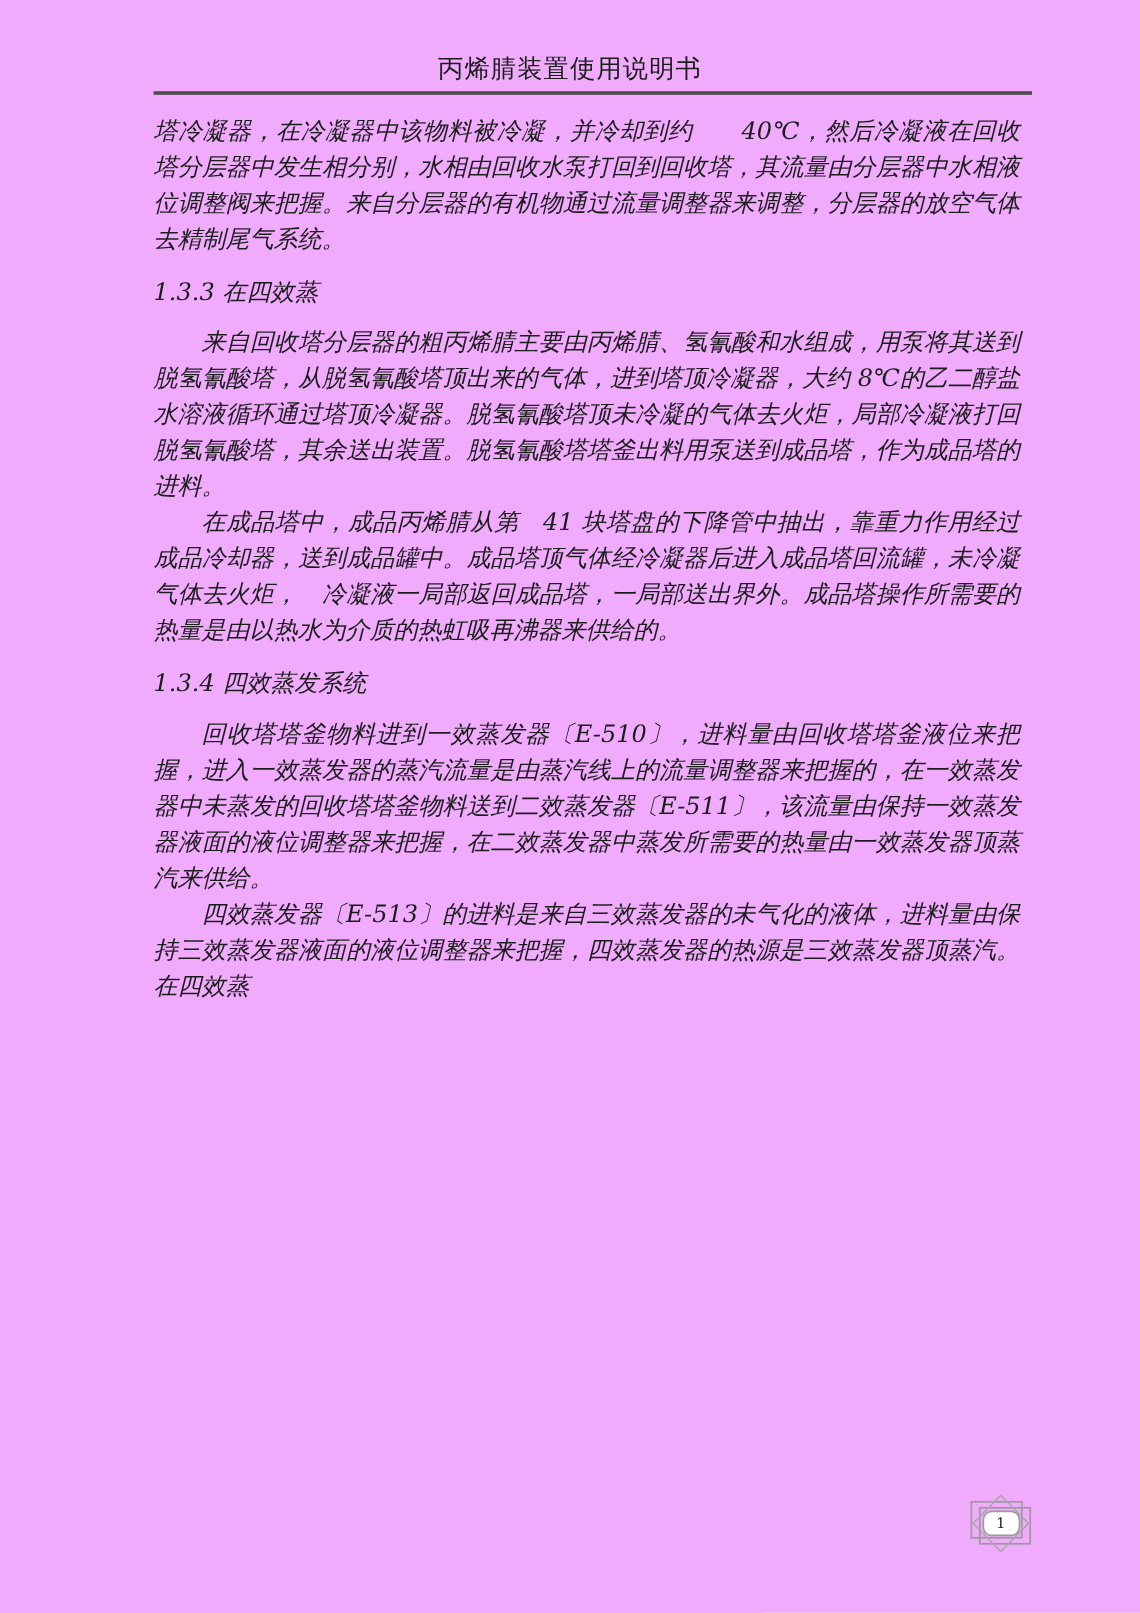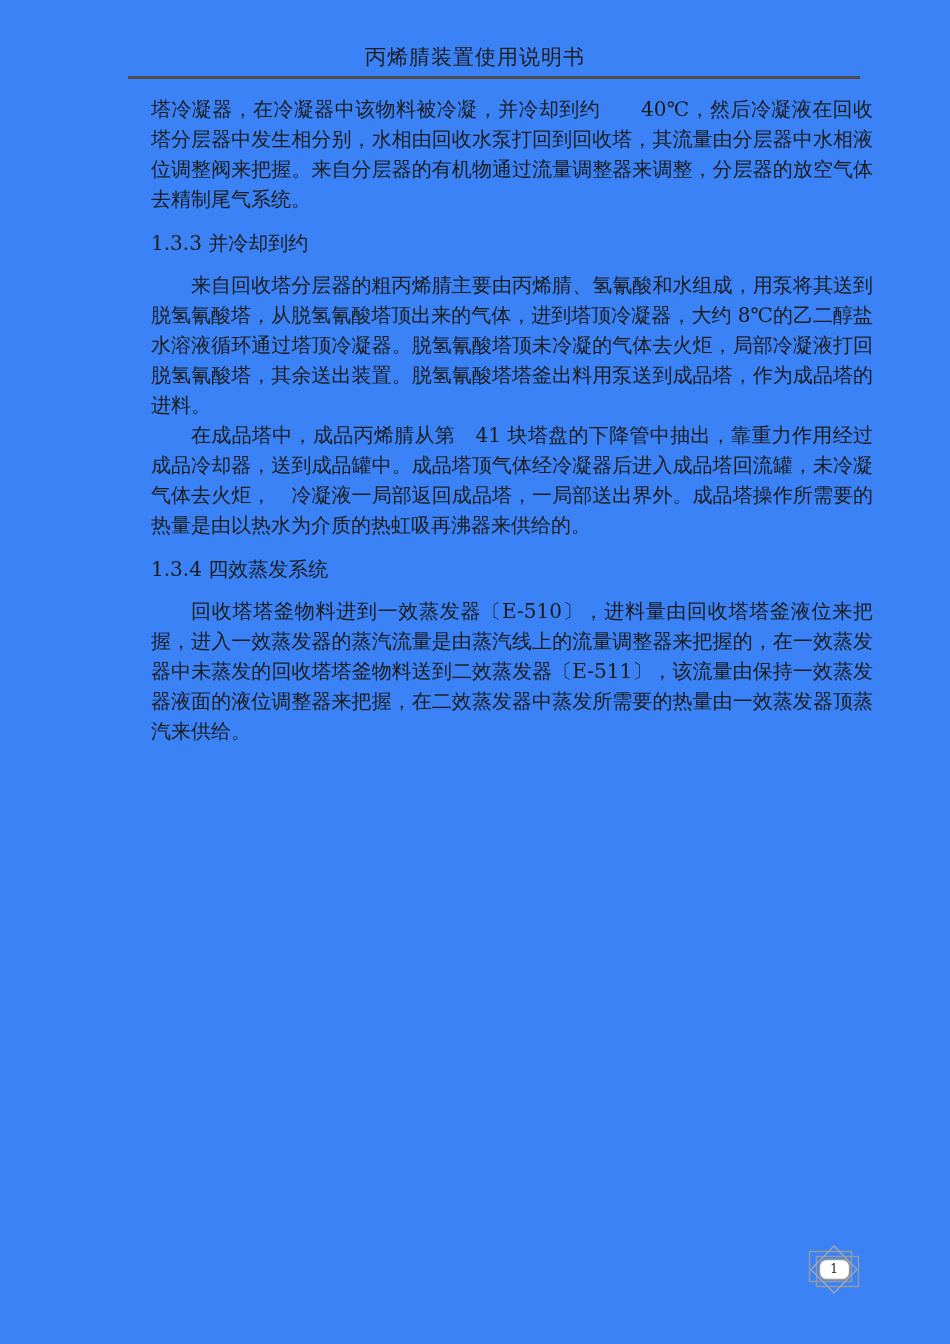--- a/index.html
+++ b/index.html
@@ -1,21 +1,21 @@
 <!DOCTYPE html>
 <html><head>
 <meta charset="utf-8">
 <style>
   html, body { margin: 0; padding: 0; background: #e8e8e8; }
   .page {
     position: relative;
     width: 950px;
     height: 1344px;
     margin: 0 auto;
-    background: #3b82f6;
+    background: #f0abfc;
     font-family: "DejaVu Serif", "Liberation Serif", serif;
     color: #1c1c1c;
     overflow: hidden;
   }
   .doc-header {
     position: absolute;
     top: 43px;
     left: 0;
     width: 100%;
     text-align: center;
@@ -27,26 +27,27 @@
     position: absolute;
     top: 76px;
     left: 128px;
     width: 732px;
     height: 0;
     border-top: 3px solid #4d4d4d;
   }
   .doc-body {
     position: absolute;
     top: 94px;
-    left: 151px;
+    left: 128px;
     width: 722px;
     font-size: 20px;
     line-height: 30px;
     text-align: justify;
     text-justify: inter-ideograph;
+    font-style: italic;
   }
   .doc-body p {
     margin: 0;
     text-indent: 2em;
     word-break: break-all;
     overflow-wrap: anywhere;
   }
   .doc-body p.no-indent { text-indent: 0; }
   .doc-body .heading {
     margin: 14px 0 12px 0;
@@ -79,25 +80,26 @@
 <body>
 
 <div class="page">
 
   <div class="doc-header">丙烯腈装置使用说明书</div>
 
   <div class="header-rule"></div>
 
   <div class="doc-body">
     <p class="no-indent">塔冷凝器，在冷凝器中该物料被冷凝，并冷却到约　　40℃，然后冷凝液在回收塔分层器中发生相分别，水相由回收水泵打回到回收塔，其流量由分层器中水相液位调整阀来把握。来自分层器的有机物通过流量调整器来调整，分层器的放空气体去精制尾气系统。</p>
-    <p class="heading">1.3.3 并冷却到约</p>
+    <p class="heading">1.3.3 在四效蒸</p>
     <p>来自回收塔分层器的粗丙烯腈主要由丙烯腈、氢氰酸和水组成，用泵将其送到脱氢氰酸塔，从脱氢氰酸塔顶出来的气体，进到塔顶冷凝器，大约 8℃的乙二醇盐水溶液循环通过塔顶冷凝器。脱氢氰酸塔顶未冷凝的气体去火炬，局部冷凝液打回脱氢氰酸塔，其余送出装置。脱氢氰酸塔塔釜出料用泵送到成品塔，作为成品塔的进料。</p>
     <p>在成品塔中，成品丙烯腈从第　41 块塔盘的下降管中抽出，靠重力作用经过成品冷却器，送到成品罐中。成品塔顶气体经冷凝器后进入成品塔回流罐，未冷凝气体去火炬，　冷凝液一局部返回成品塔，一局部送出界外。成品塔操作所需要的热量是由以热水为介质的热虹吸再沸器来供给的。</p>
     <p class="heading">1.3.4 四效蒸发系统</p>
     <p>回收塔塔釜物料进到一效蒸发器〔E-510〕，进料量由回收塔塔釜液位来把握，进入一效蒸发器的蒸汽流量是由蒸汽线上的流量调整器来把握的，在一效蒸发器中未蒸发的回收塔塔釜物料送到二效蒸发器〔E-511〕，该流量由保持一效蒸发器液面的液位调整器来把握，在二效蒸发器中蒸发所需要的热量由一效蒸发器顶蒸汽来供给。</p>
+    <p>四效蒸发器〔E-513〕的进料是来自三效蒸发器的未气化的液体，进料量由保持三效蒸发器液面的液位调整器来把握，四效蒸发器的热源是三效蒸发器顶蒸汽。在四效蒸</p>
   </div>
 
   <div class="page-ornament">
     <svg width="56" height="52" viewBox="0 0 56 52">
       <rect x="3.5" y="7.5" width="42" height="30" fill="none" stroke="#9a9a9a" stroke-width="1.4"></rect>
       <rect x="10.5" y="12.5" width="42" height="30" fill="none" stroke="#9a9a9a" stroke-width="1.4"></rect>
       <polygon points="28,2 51,25.5 28,49 5,25.5" fill="none" stroke="#a8a8a8" stroke-width="1.3"></polygon>
       <rect x="13.5" y="15.5" width="30" height="20" rx="7" ry="7" fill="#ffffff" stroke="#9a9a9a" stroke-width="1.3"></rect>
     </svg>
     <div class="ornament-number">1</div>

